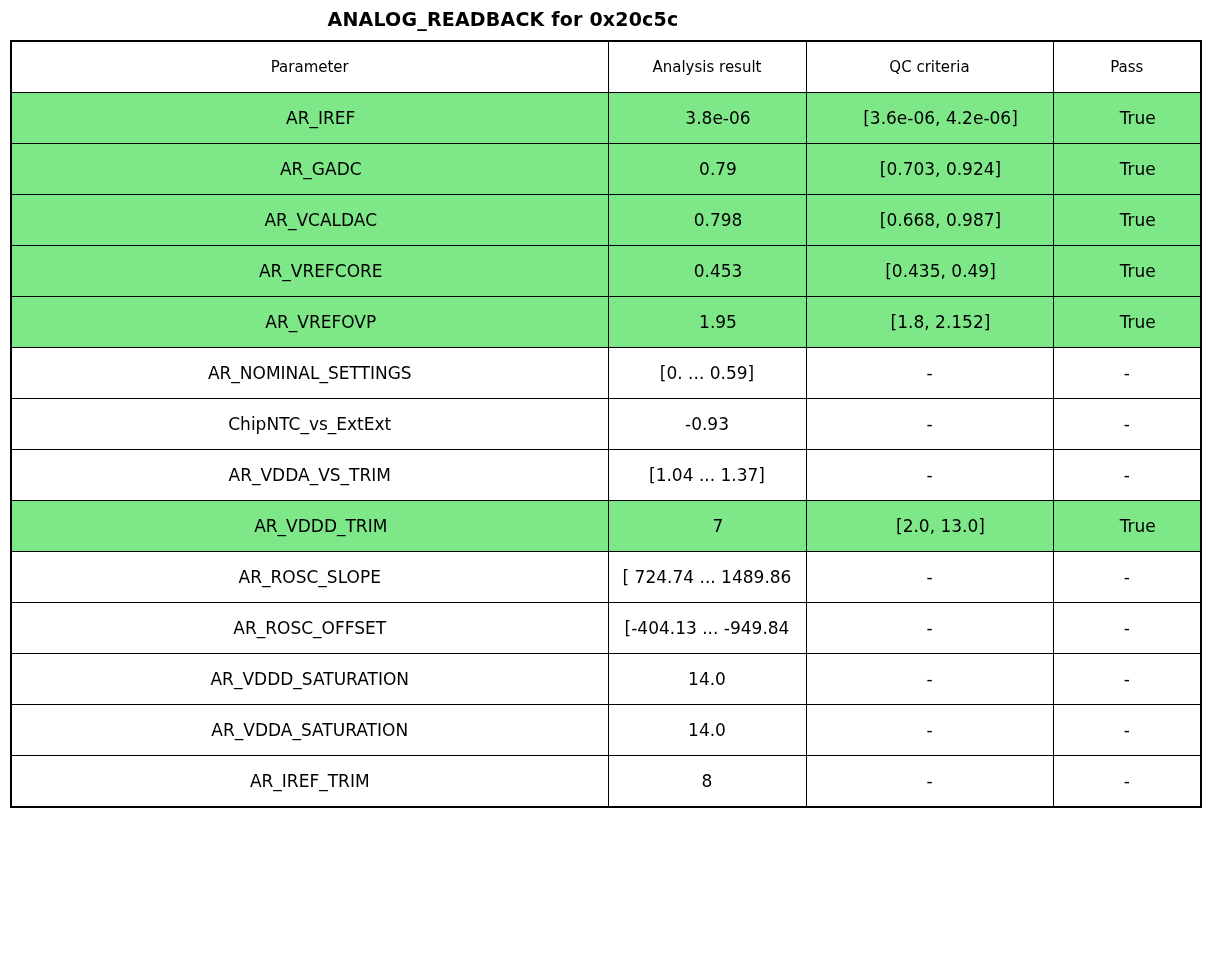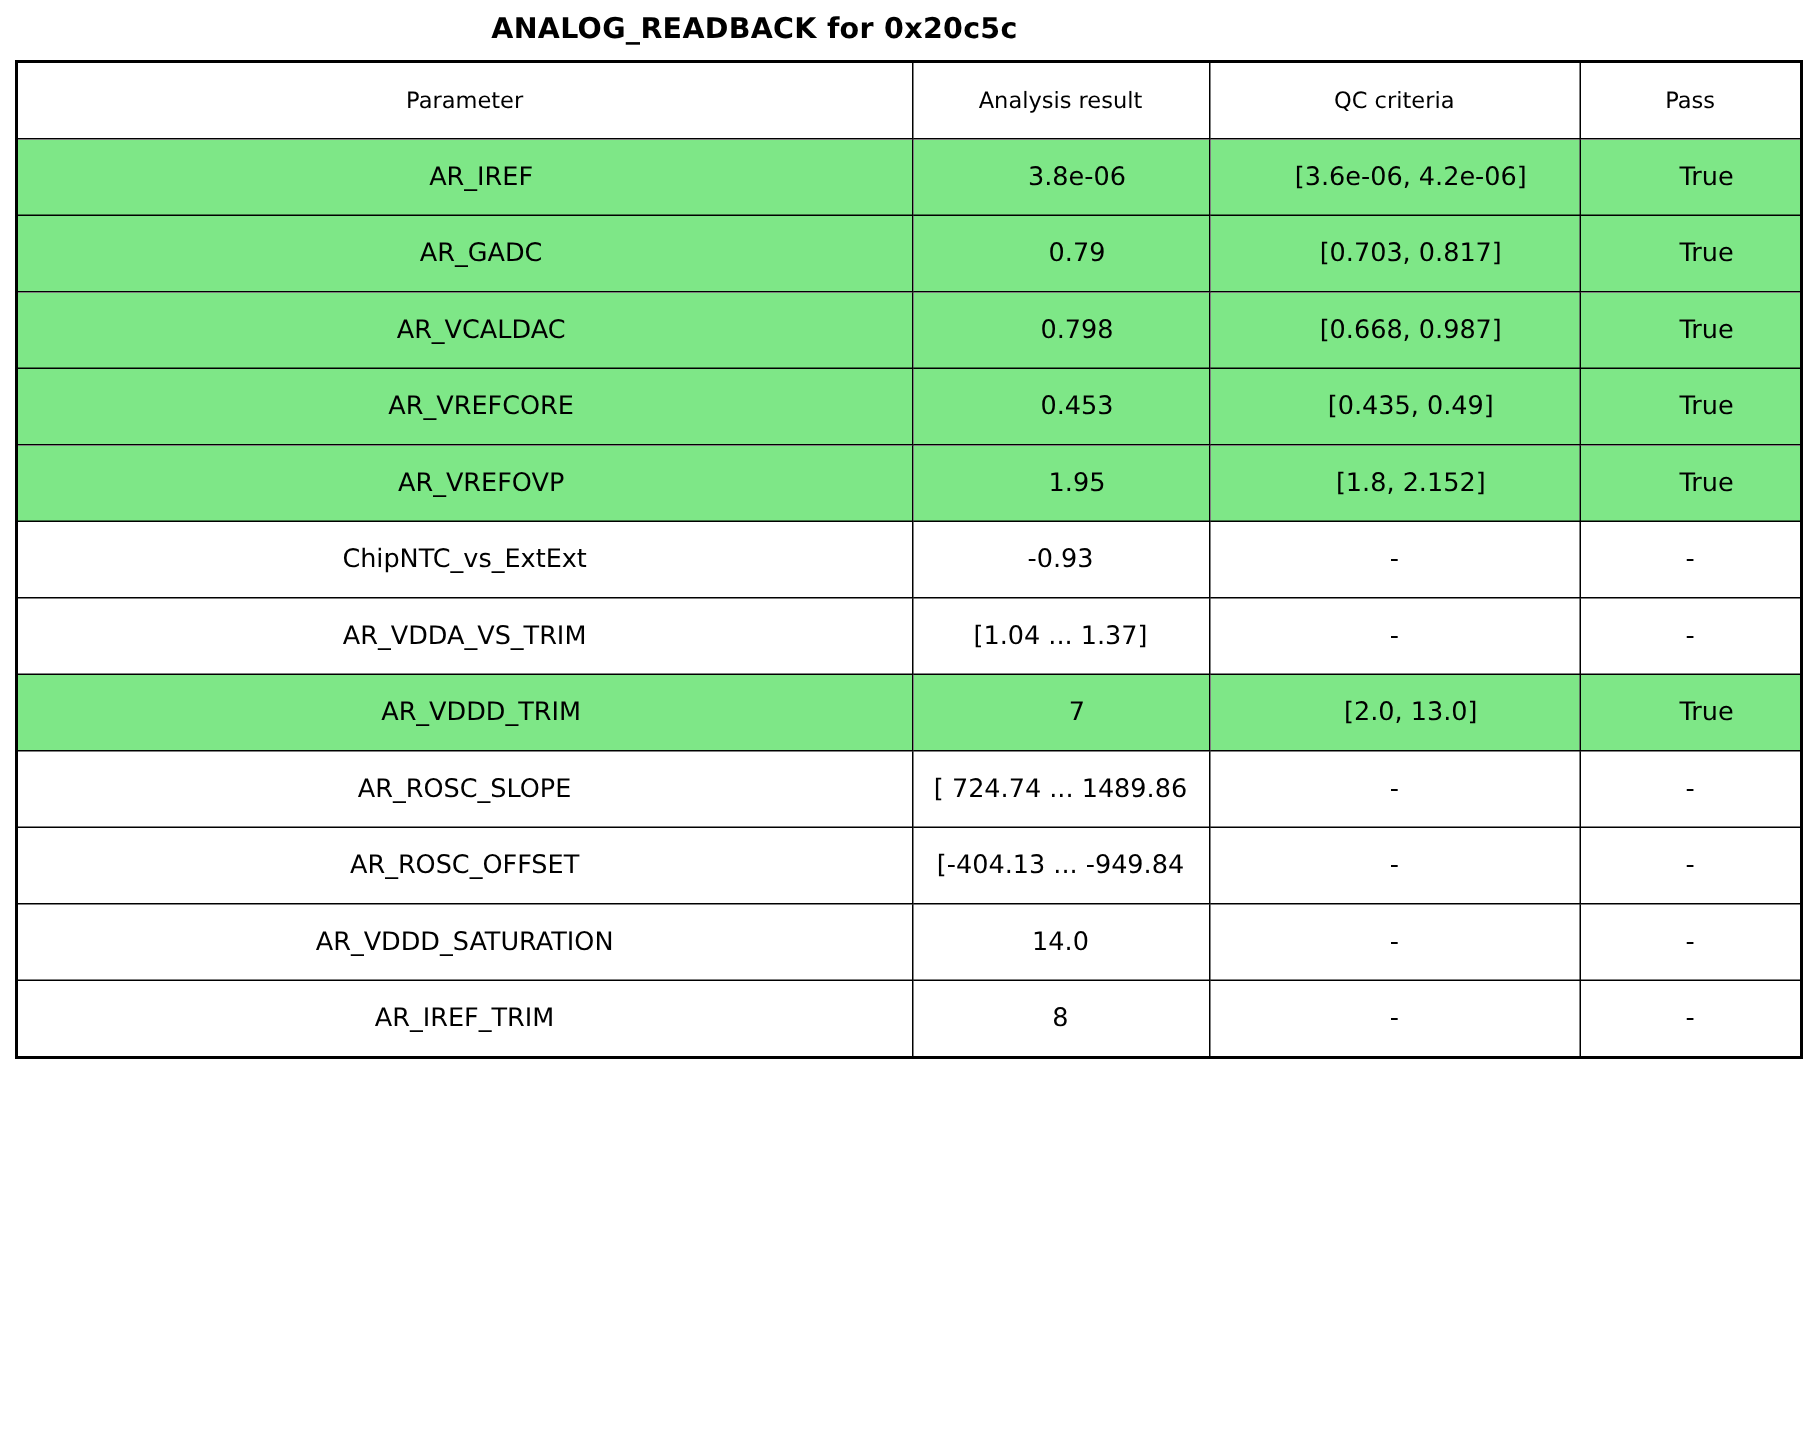--- a/index.html
+++ b/index.html
@@ -94,40 +94,46 @@
       <tbody id="table-body">
           <tr class="pass-row">
             <td>AR_IREF</td>
             <td>3.8e-06</td>
             <td>[3.6e-06, 4.2e-06]</td>
             <td>True</td>
           </tr>
           <tr class="pass-row">
             <td>AR_GADC</td>
             <td>0.79</td>
-            <td>[0.703, 0.817]</td>
+            <td>[0.703, 0.924]</td>
             <td>True</td>
           </tr>
           <tr class="pass-row">
             <td>AR_VCALDAC</td>
             <td>0.798</td>
             <td>[0.668, 0.987]</td>
             <td>True</td>
           </tr>
           <tr class="pass-row">
             <td>AR_VREFCORE</td>
             <td>0.453</td>
             <td>[0.435, 0.49]</td>
             <td>True</td>
           </tr>
           <tr class="pass-row">
             <td>AR_VREFOVP</td>
             <td>1.95</td>
             <td>[1.8, 2.152]</td>
             <td>True</td>
+          </tr>
+          <tr class="neutral-row">
+            <td>AR_NOMINAL_SETTINGS</td>
+            <td>[0.   ... 0.59]</td>
+            <td>-</td>
+            <td>-</td>
           </tr>
           <tr class="neutral-row">
             <td>ChipNTC_vs_ExtExt</td>
             <td>-0.93</td>
             <td>-</td>
             <td>-</td>
           </tr>
           <tr class="neutral-row">
             <td>AR_VDDA_VS_TRIM</td>
             <td>[1.04 ... 1.37]</td>
@@ -152,20 +158,26 @@
             <td>-</td>
             <td>-</td>
           </tr>
           <tr class="neutral-row">
             <td>AR_VDDD_SATURATION</td>
             <td>14.0</td>
             <td>-</td>
             <td>-</td>
           </tr>
           <tr class="neutral-row">
+            <td>AR_VDDA_SATURATION</td>
+            <td>14.0</td>
+            <td>-</td>
+            <td>-</td>
+          </tr>
+          <tr class="neutral-row">
             <td>AR_IREF_TRIM</td>
             <td>8</td>
             <td>-</td>
             <td>-</td>
           </tr>
         </tbody>
     </table>
   </div>
 
 </div>

